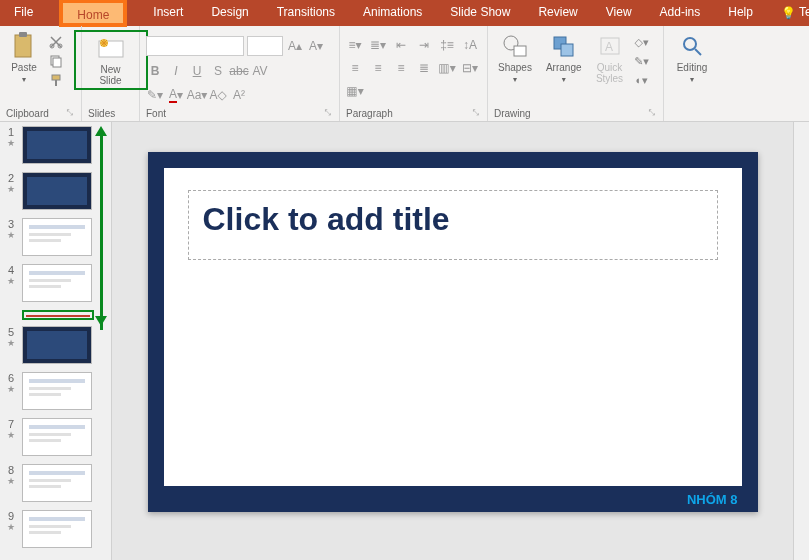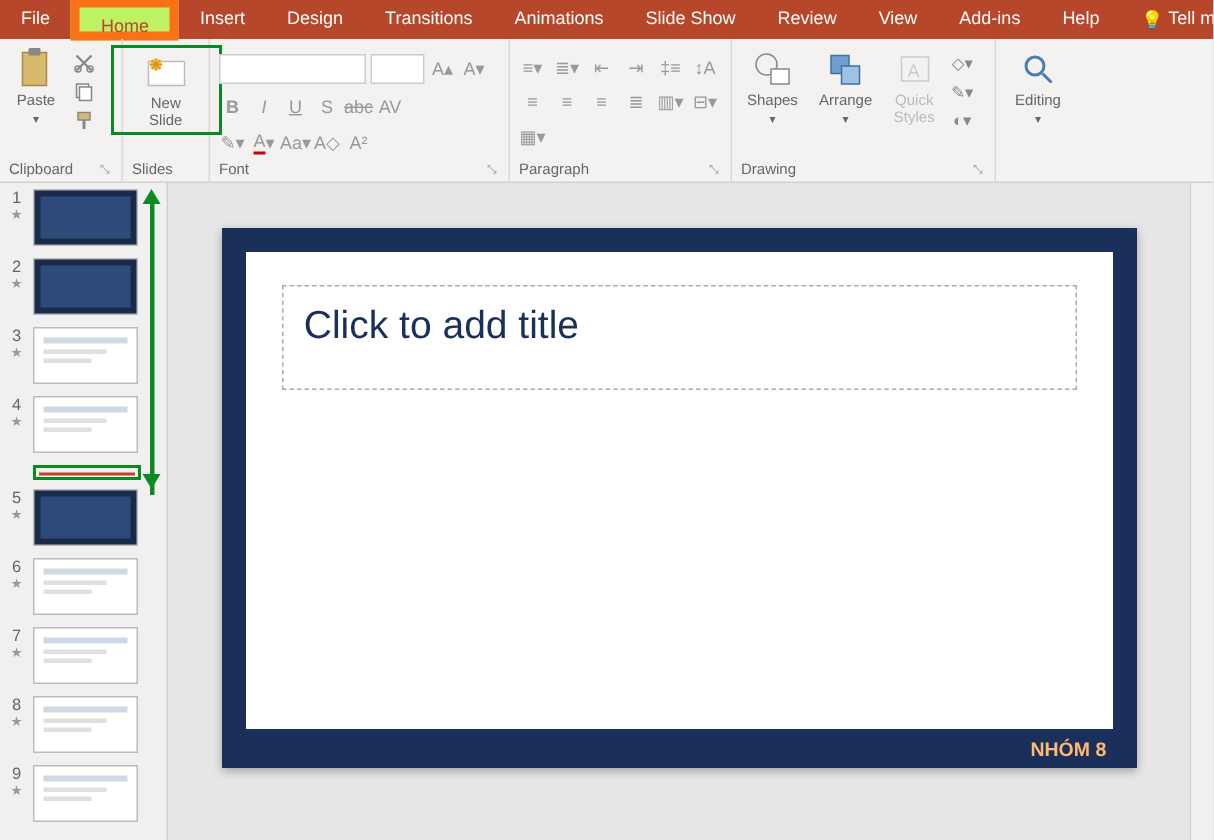--- a/index.html
+++ b/index.html
@@ -1,19 +1,19 @@
 <!DOCTYPE html>
 <html><head>
 <meta charset="utf-8">
 <style>
 *{box-sizing:border-box;margin:0;padding:0;font-family:"Segoe UI",Arial,sans-serif}
 body{width:809px;height:560px;background:#e6e6e6;overflow:hidden;font-size:12px;color:#444}
 .menubar{height:26px;background:#b7472a;display:flex;align-items:stretch;color:#fff;font-size:12px}
 .menu-tab{padding:5px 14px;cursor:pointer;white-space:nowrap}
-.menu-tab.active{background:#bef264;color:#b7472a;border:6px solid #f97316;margin:-1px 0}
+.menu-tab.active{background:#fdba74;color:#b7472a;border:4px solid #f97316;margin:-1px 12px}
 .menu-icon{display:inline-block;vertical-align:middle;margin-right:3px}
 .ribbon{height:96px;background:#f3f2f1;border-bottom:1px solid #d0d0d0;display:flex;font-size:11px;color:#666}
 .group{border-right:1px solid #d9d9d9;display:flex;flex-direction:column;padding:4px 6px 0}
 .group-body{flex:1;display:flex;align-items:flex-start;gap:6px}
 .group-label{text-align:left;font-size:10px;color:#666;padding:2px 0;position:relative}
 .dlaunch{position:absolute;right:2px;top:2px;font-size:8px;color:#999}
 .big-btn{display:flex;flex-direction:column;align-items:center;justify-content:center;padding:2px 4px;gap:2px;cursor:pointer;color:#666}
 .big-btn .lbl{font-size:10px;line-height:11px;text-align:center}
 .small-col{display:flex;flex-direction:column;gap:3px;padding-top:4px}
 .ico{width:16px;height:16px;display:inline-flex;align-items:center;justify-content:center;color:#888}
@@ -33,22 +33,22 @@
 .thumb.dark{background:#1a2a4a}
 .insert-mark{border:2px solid #0a8a20;height:10px;margin:2px 0 6px 18px;width:72px;position:relative}
 .insert-mark::before{content:"";position:absolute;left:2px;right:2px;top:3px;height:2px;background:#c04030}
 .arrow-annot{position:absolute;left:100px;top:130px;width:3px;height:200px;background:#0a8a20;z-index:50}
 .arrow-annot::before{content:"";position:absolute;top:-10px;left:-5px;border:6px solid transparent;border-bottom:10px solid #0a8a20}
 .arrow-annot::after{content:"";position:absolute;bottom:-2px;left:-5px;border:6px solid transparent;border-top:10px solid #0a8a20}
 .canvas-area{flex:1;background:#e6e6e6;display:flex;align-items:flex-start;justify-content:center;padding:30px 16px;position:relative}
 .slide{width:610px;height:360px;background:#1a2f5a;position:relative;box-shadow:0 2px 6px rgba(0,0,0,.3)}
 .slide-inner{position:absolute;left:16px;top:16px;right:16px;bottom:26px;background:#fff}
 .title-box{position:absolute;left:24px;top:22px;right:24px;height:70px;border:1px dashed #aaa;padding:10px 14px}
-.title-text{font-size:26px;font-weight:normal;color:#1a2f5a}
-.footer-text{position:absolute;right:20px;bottom:5px;color:#fdba74;font-size:13px;font-weight:bold}
+.title-text{font-size:32px;font-weight:bold;color:#1a2f5a}
+.footer-text{position:absolute;right:20px;bottom:5px;color:#0ea5e9;font-size:13px;font-weight:bold}
 .scrollbar-v{width:16px;background:#f0f0f0;border-left:1px solid #d0d0d0}
 svg{display:block}
 </style>
 </head>
 <body>
 
 <div class="menubar">
   <div class="menu-tab">File</div>
   <div class="menu-tab active">Home</div>
   <div class="menu-tab">Insert</div>

